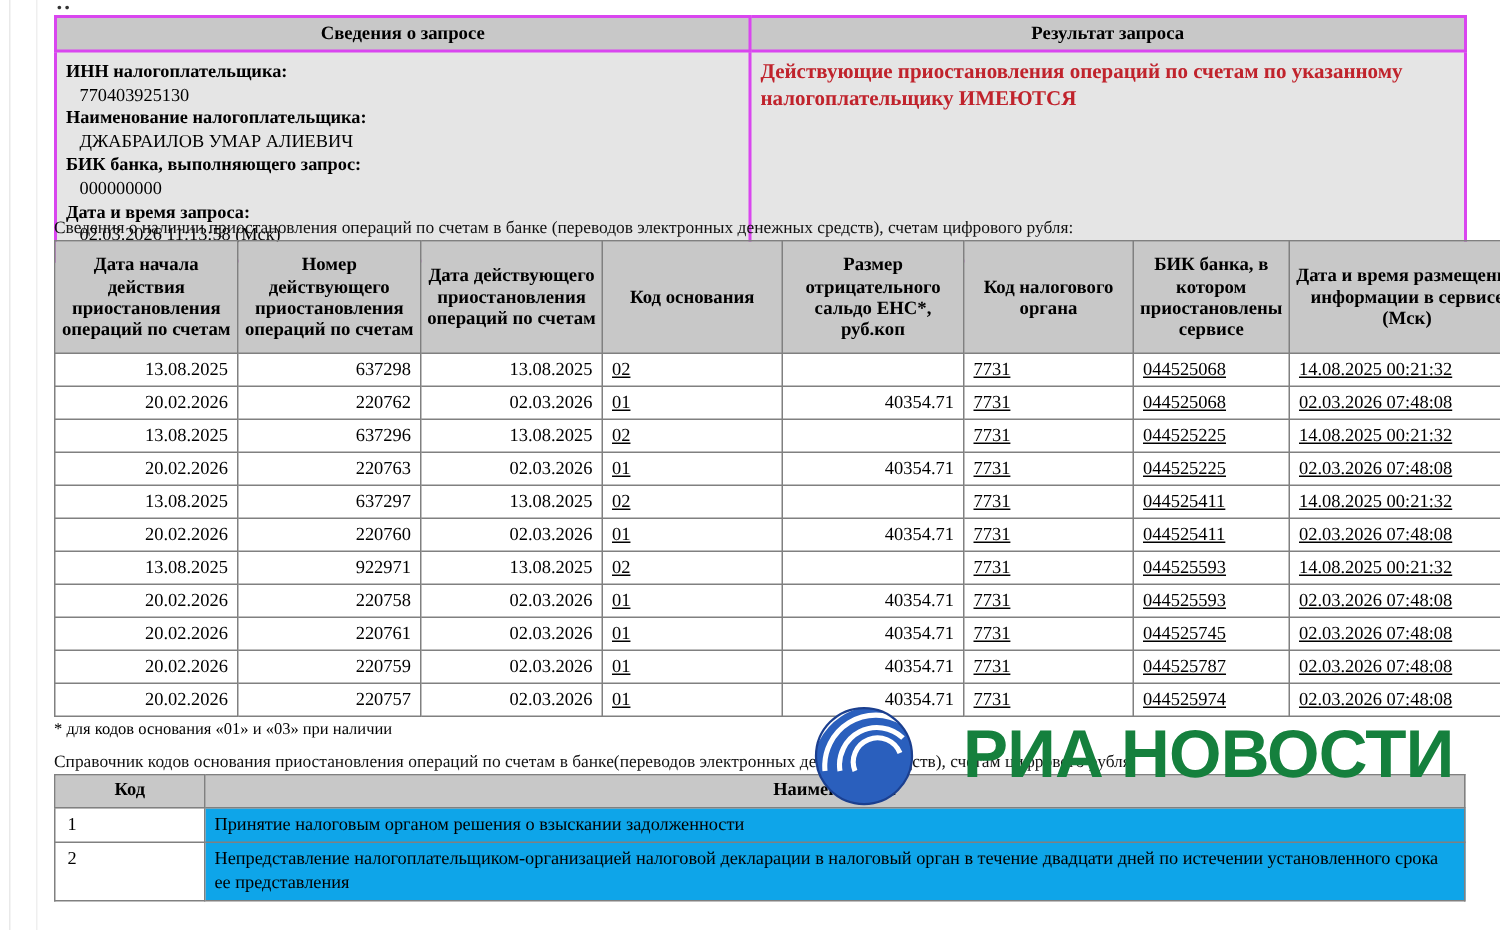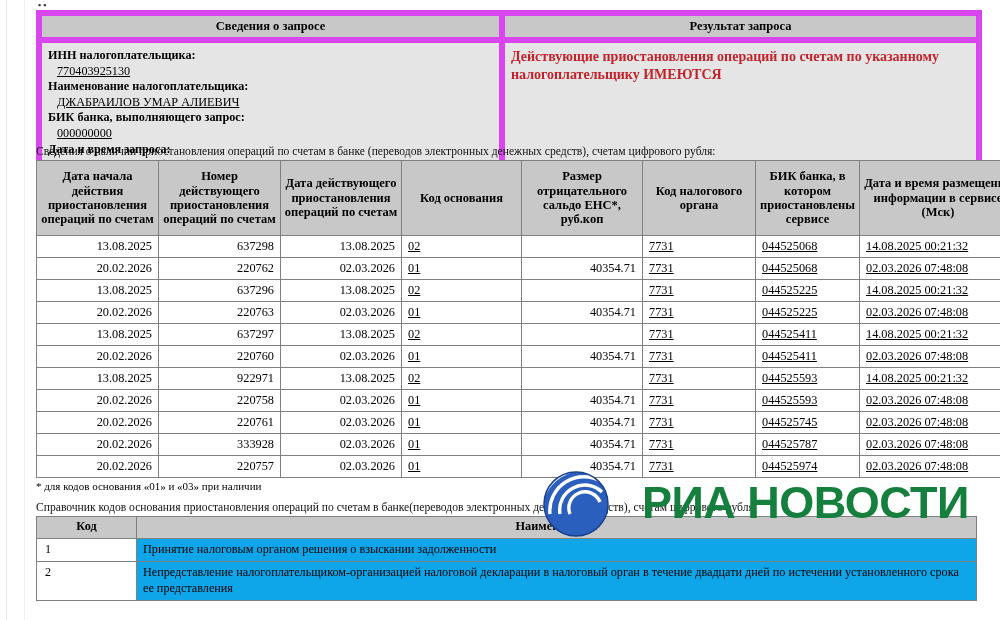--- a/index.html
+++ b/index.html
@@ -59,39 +59,39 @@
     text-align: center;
     font-weight: bold;
     font-size: 12.5px;
     padding: 4px 3px;
     line-height: 1.15;
   }
 
   
   .req-wrap { position: absolute; left: 36px; top: 10px; width: 940px; }
   .req-table { border-collapse: collapse; width: 100%; table-layout: fixed; }
-  .req-table td { border: 6px solid #d946ef; margin-top: 40px; }
+  .req-table td { border: 2px solid #d946ef; margin-top: 40px; }
   .req-head {
     background: #c8c8c8;
     text-align: center;
     font-weight: bold;
     font-size: 12.5px;
     padding: 3px 4px;
     height: 15px;
   }
   .req-body {
     background: #e5e5e5;
     padding: 5px 6px 8px 6px;
     height: 92px;
     vertical-align: top;
     font-size: 12.2px;
     line-height: 1.28;
   }
   .req-body .lbl { font-weight: bold; }
-  .req-body .val { padding-left: 9px; text-decoration: underline; }
+  .req-body .val { padding-left: 9px; }
   .result-text {
     color: #c0232c;
     font-weight: bold;
     font-size: 14px;
     line-height: 1.3;
   }
 
   
   .caption {
     position: absolute;
@@ -322,21 +322,21 @@
             <td class="data">220761</td>
             <td class="data">02.03.2026</td>
             <td class="data c">01</td>
             <td class="data">40354.71</td>
             <td class="data c">7731</td>
             <td class="data c">044525745</td>
             <td class="data c">02.03.2026 07:48:08</td>
           </tr>
           <tr>
             <td class="data">20.02.2026</td>
-            <td class="data">333928</td>
+            <td class="data">220759</td>
             <td class="data">02.03.2026</td>
             <td class="data c">01</td>
             <td class="data">40354.71</td>
             <td class="data c">7731</td>
             <td class="data c">044525787</td>
             <td class="data c">02.03.2026 07:48:08</td>
           </tr>
           <tr>
             <td class="data">20.02.2026</td>
             <td class="data">220757</td>

